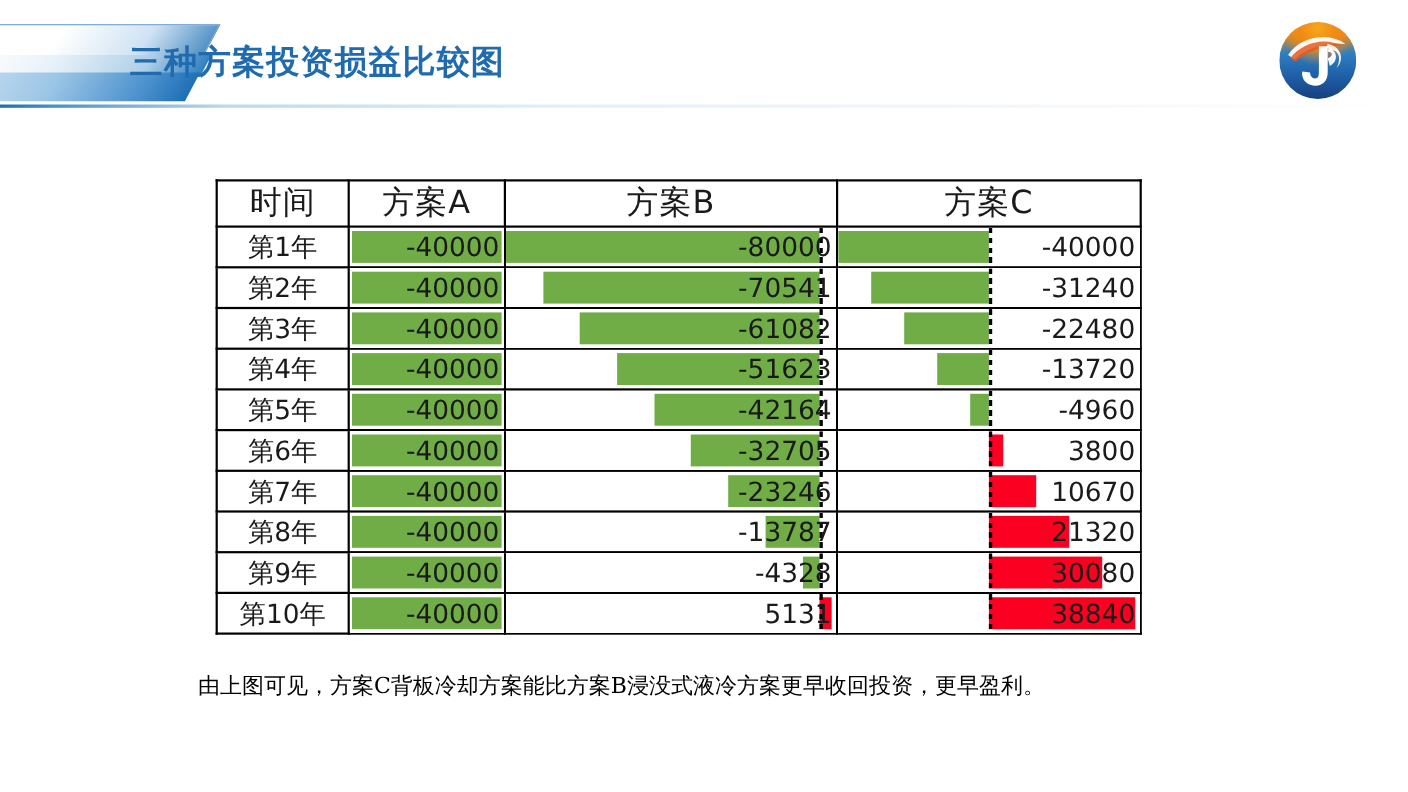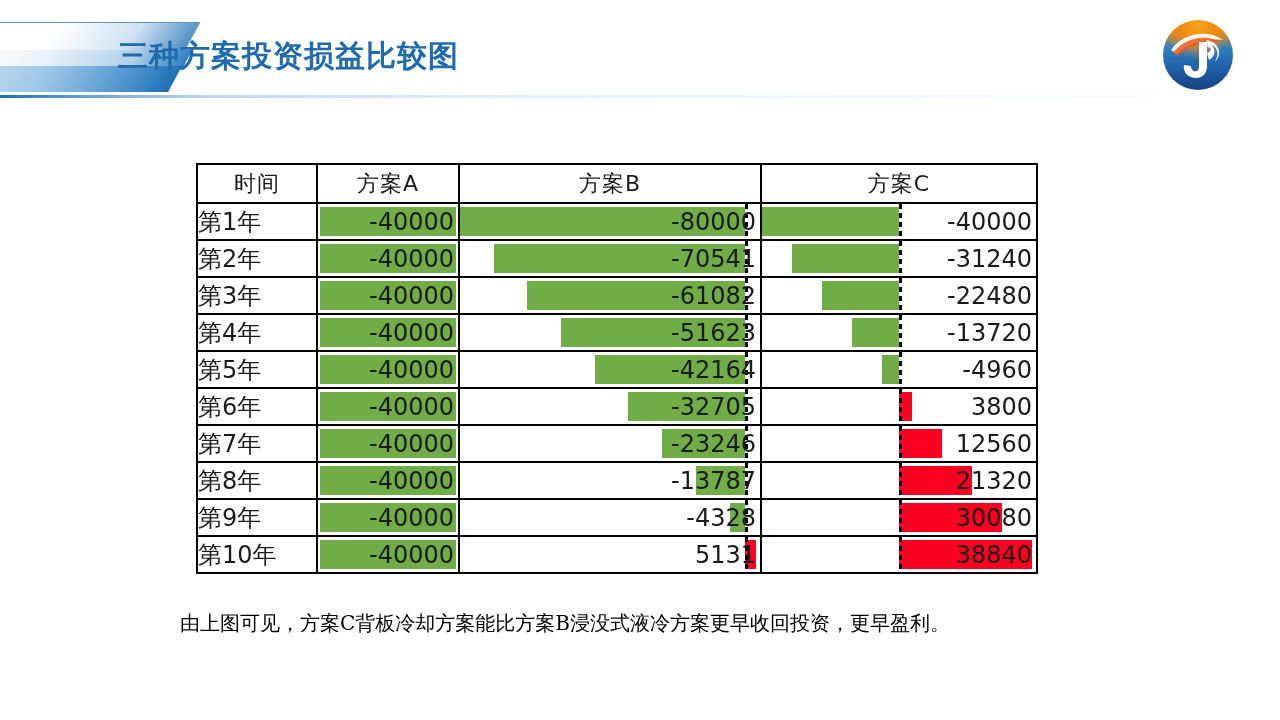--- a/index.html
+++ b/index.html
@@ -65,27 +65,27 @@
     font-family:"DejaVu Sans","Liberation Sans",sans-serif;
     background:#fff;
   }
   .col-time{width:118px;}
   .col-a{width:140px;}
   .col-b{width:300px;}
   .col-c{width:274px;}
 
   .tbl thead td{
     text-align:center;
-    font-size:22px;
+    font-size:29px;
     color:#1a1a1a;
     height:37px;
     letter-spacing:1px;
   }
   .year-cell{
-    text-align:left;font-size:24px;color:#1a1a1a;letter-spacing:0px;
+    text-align:center;font-size:24px;color:#1a1a1a;letter-spacing:0px;
   }
 
   
   .barcell{position:relative;overflow:hidden;}
   .bar{position:absolute;top:3px;bottom:3px;}
   .bar.green{background:#70ad47;}
   .bar.red{background:#fb0020;}
   .axis{
     position:absolute;top:0;bottom:0;width:3px;
     background:repeating-linear-gradient(180deg,#000 0 5px,rgba(0,0,0,0) 5px 9px);
@@ -251,21 +251,21 @@
             <div class="val">-40000</div>
           </td>
           <td class="col-b barcell">
             <div class="bar green" style="left:202.186125px;width:82.813875px;"></div>
             <div class="axis" style="left:285px;"></div>
             <div class="val">-23246</div>
           </td>
           <td class="col-c barcell">
             <div class="bar red" style="left:137px;width:43.00926879505664px;"></div>
             <div class="axis" style="left:137px;"></div>
-            <div class="val">12560</div>
+            <div class="val">10670</div>
           </td>
         </tr>
         <tr>
           <td class="col-time year-cell">第8年</td>
           <td class="col-a barcell">
             <div class="bar green" style="left:2px;right:2px;"></div>
             <div class="val">-40000</div>
           </td>
           <td class="col-b barcell">
             <div class="bar green" style="left:235.8838125px;width:49.1161875px;"></div>

